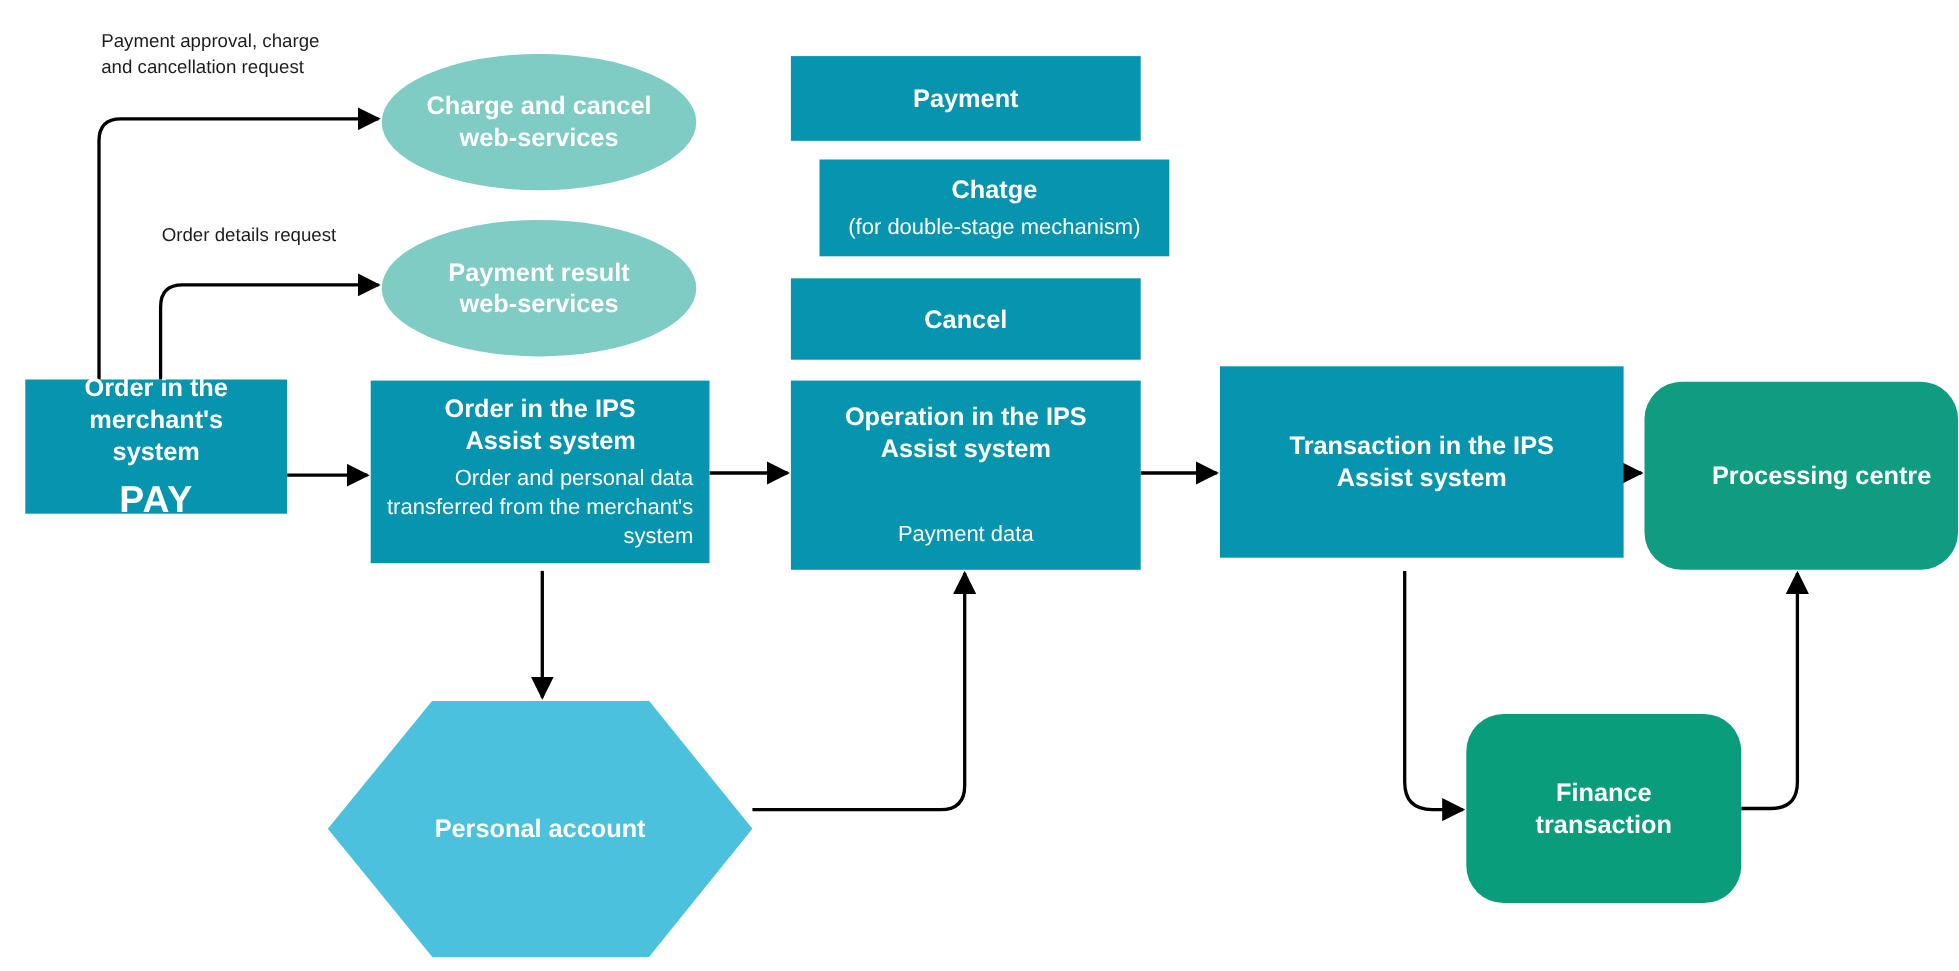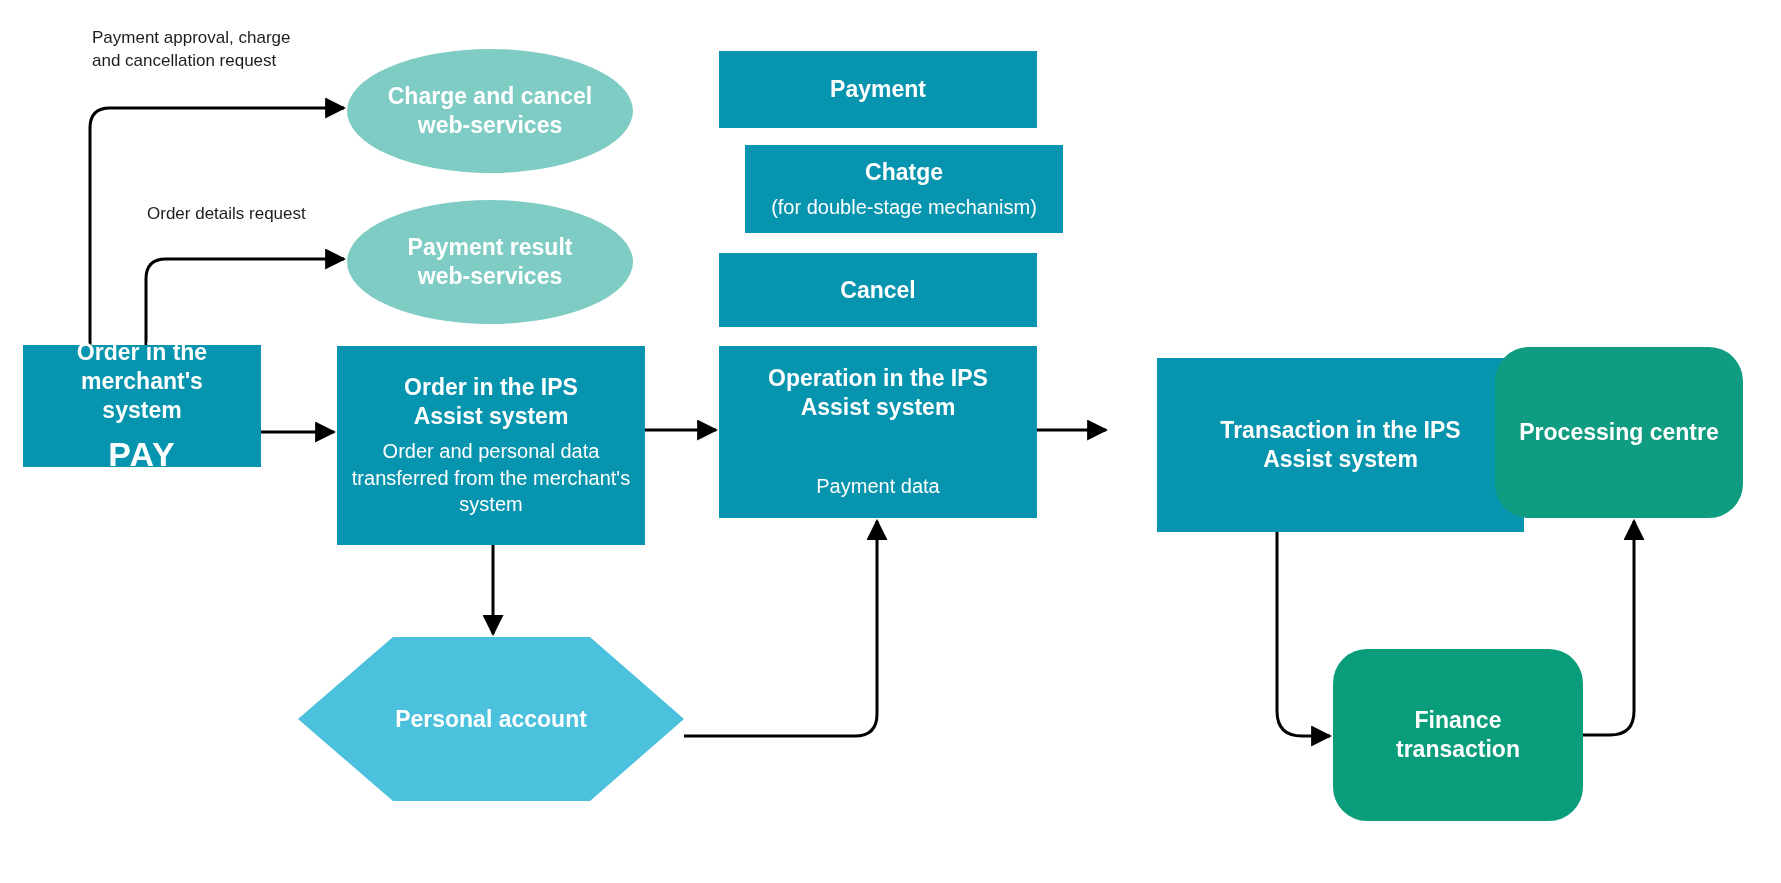--- a/index.html
+++ b/index.html
@@ -19,43 +19,43 @@
     align-items:center;justify-content:center;
     text-align:center;color:var(--node-text,#ffffff);
   }
   .node .title{font-weight:bold;font-size:23px;line-height:1.26;white-space:pre-line;}
   .node .subtitle{font-size:20px;line-height:1.32;white-space:pre-line;margin-top:7px;}
   .node .badge{font-weight:bold;font-size:34px;margin-top:10px;letter-spacing:1px;}
 
   .teal{background:var(--teal,#0794ae);}
   .seafoam{background:var(--seafoam,#7eccc3);}
   .lightblue{background:var(--light-blue,#4cc1dd);}
-  .green-a{background:var(--green-processing,#0f9c80);}
+  .green-a{background:var(--green-processing,#0f9c80);padding-left:37px;}
   .green-b{background:var(--green-finance,#0a9d7b);}
   .ellipse{border-radius:50%;}
   .rounded{border-radius:34px;}
 
   .annotation{
     position:absolute;color:var(--annotation-text,#1d1d1d);
     font-size:17px;line-height:1.35;white-space:pre-line;
   }
 
   
   #n-merchant   {left:23px;  top:345px; width:238px; height:122px;}
-  #n-order-ips  {left:337px; top:346px; width:308px; height:199px;}
+  #n-order-ips  {left:337px; top:346px; width:308px; height:166px;text-align:right;}
   #n-operation  {left:719px; top:346px; width:318px; height:172px;gap:44px;}
-  #n-transaction{left:1109px;top:358px; width:367px; height:174px;margin-left:48px;}
+  #n-transaction{left:1109px;top:333px; width:367px; height:174px;}
   #n-processing {left:1495px;top:347px; width:248px; height:171px;}
   #n-payment-op {left:719px; top:51px;  width:318px; height:77px;}
   #n-charge-op  {left:745px; top:145px; width:318px; height:88px;}
   #n-cancel-op  {left:719px; top:253px; width:318px; height:74px;}
   #n-charge-ws  {left:347px; top:49px;  width:286px; height:124px;}
   #n-payment-ws {left:347px; top:200px; width:286px; height:124px;}
   #n-finance    {left:1333px;top:649px; width:250px; height:172px;}
-  #n-personal   {left:298px; top:637px; width:386px; height:164px;
+  #n-personal   {left:298px; top:637px; width:386px; height:233px;
     clip-path:polygon(0% 50%,24.6% 0%,75.65% 0%,100% 50%,75.65% 100%,24.6% 100%);}
   #n-personal .subtitle{margin-top:9px;}
   #lbl-approval{left:92px;  top:27px;}
   #lbl-details {left:147px; top:203px;}
 </style>
 </head>
 <body>
 
 <div class="canvas">
 

